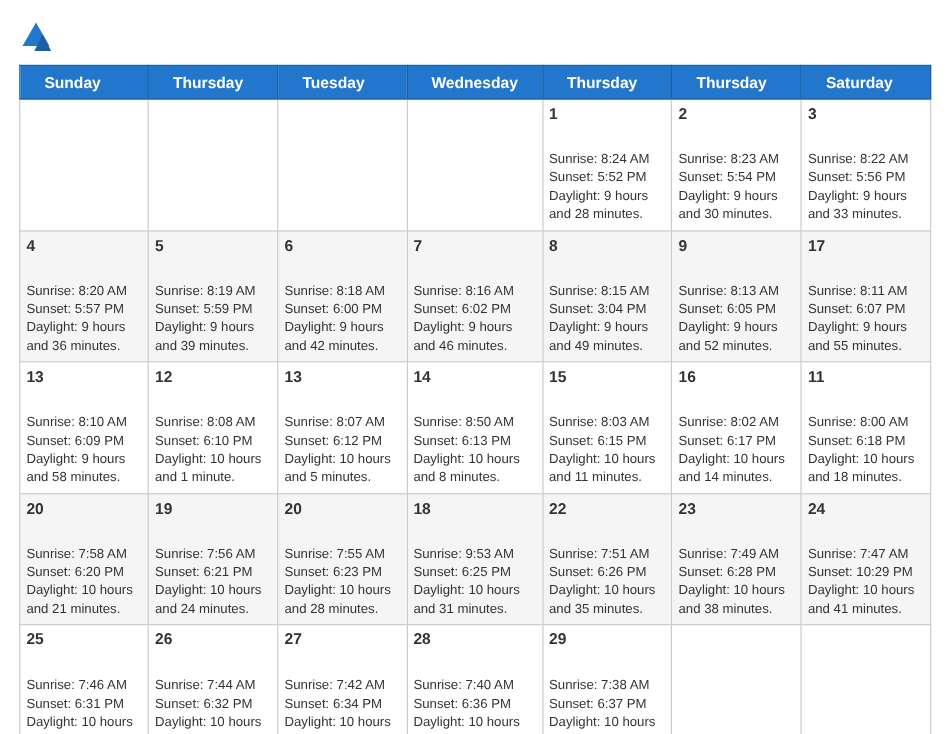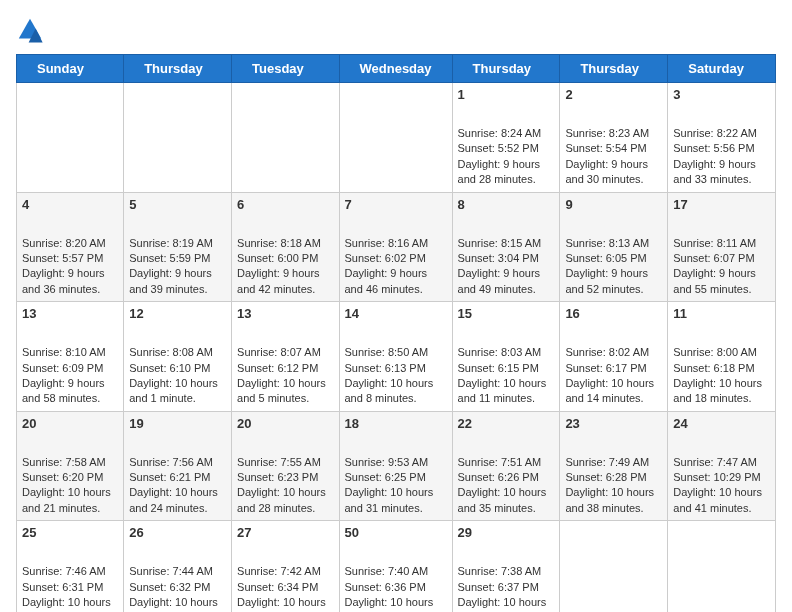--- a/index.html
+++ b/index.html
@@ -299,21 +299,21 @@
 Sunset: 6:32 PM
 Daylight: 10 hours and 48 minutes.</div>
         </td>
         <td>
           <span class="day-num">27</span>
           <div class="day-info">Sunrise: 7:42 AM
 Sunset: 6:34 PM
 Daylight: 10 hours and 52 minutes.</div>
         </td>
         <td>
-          <span class="day-num">50</span>
+          <span class="day-num">28</span>
           <div class="day-info">Sunrise: 7:40 AM
 Sunset: 6:36 PM
 Daylight: 10 hours and 55 minutes.</div>
         </td>
         <td>
           <span class="day-num">29</span>
           <div class="day-info">Sunrise: 7:38 AM
 Sunset: 6:37 PM
 Daylight: 10 hours and 59 minutes.</div>
         </td>

